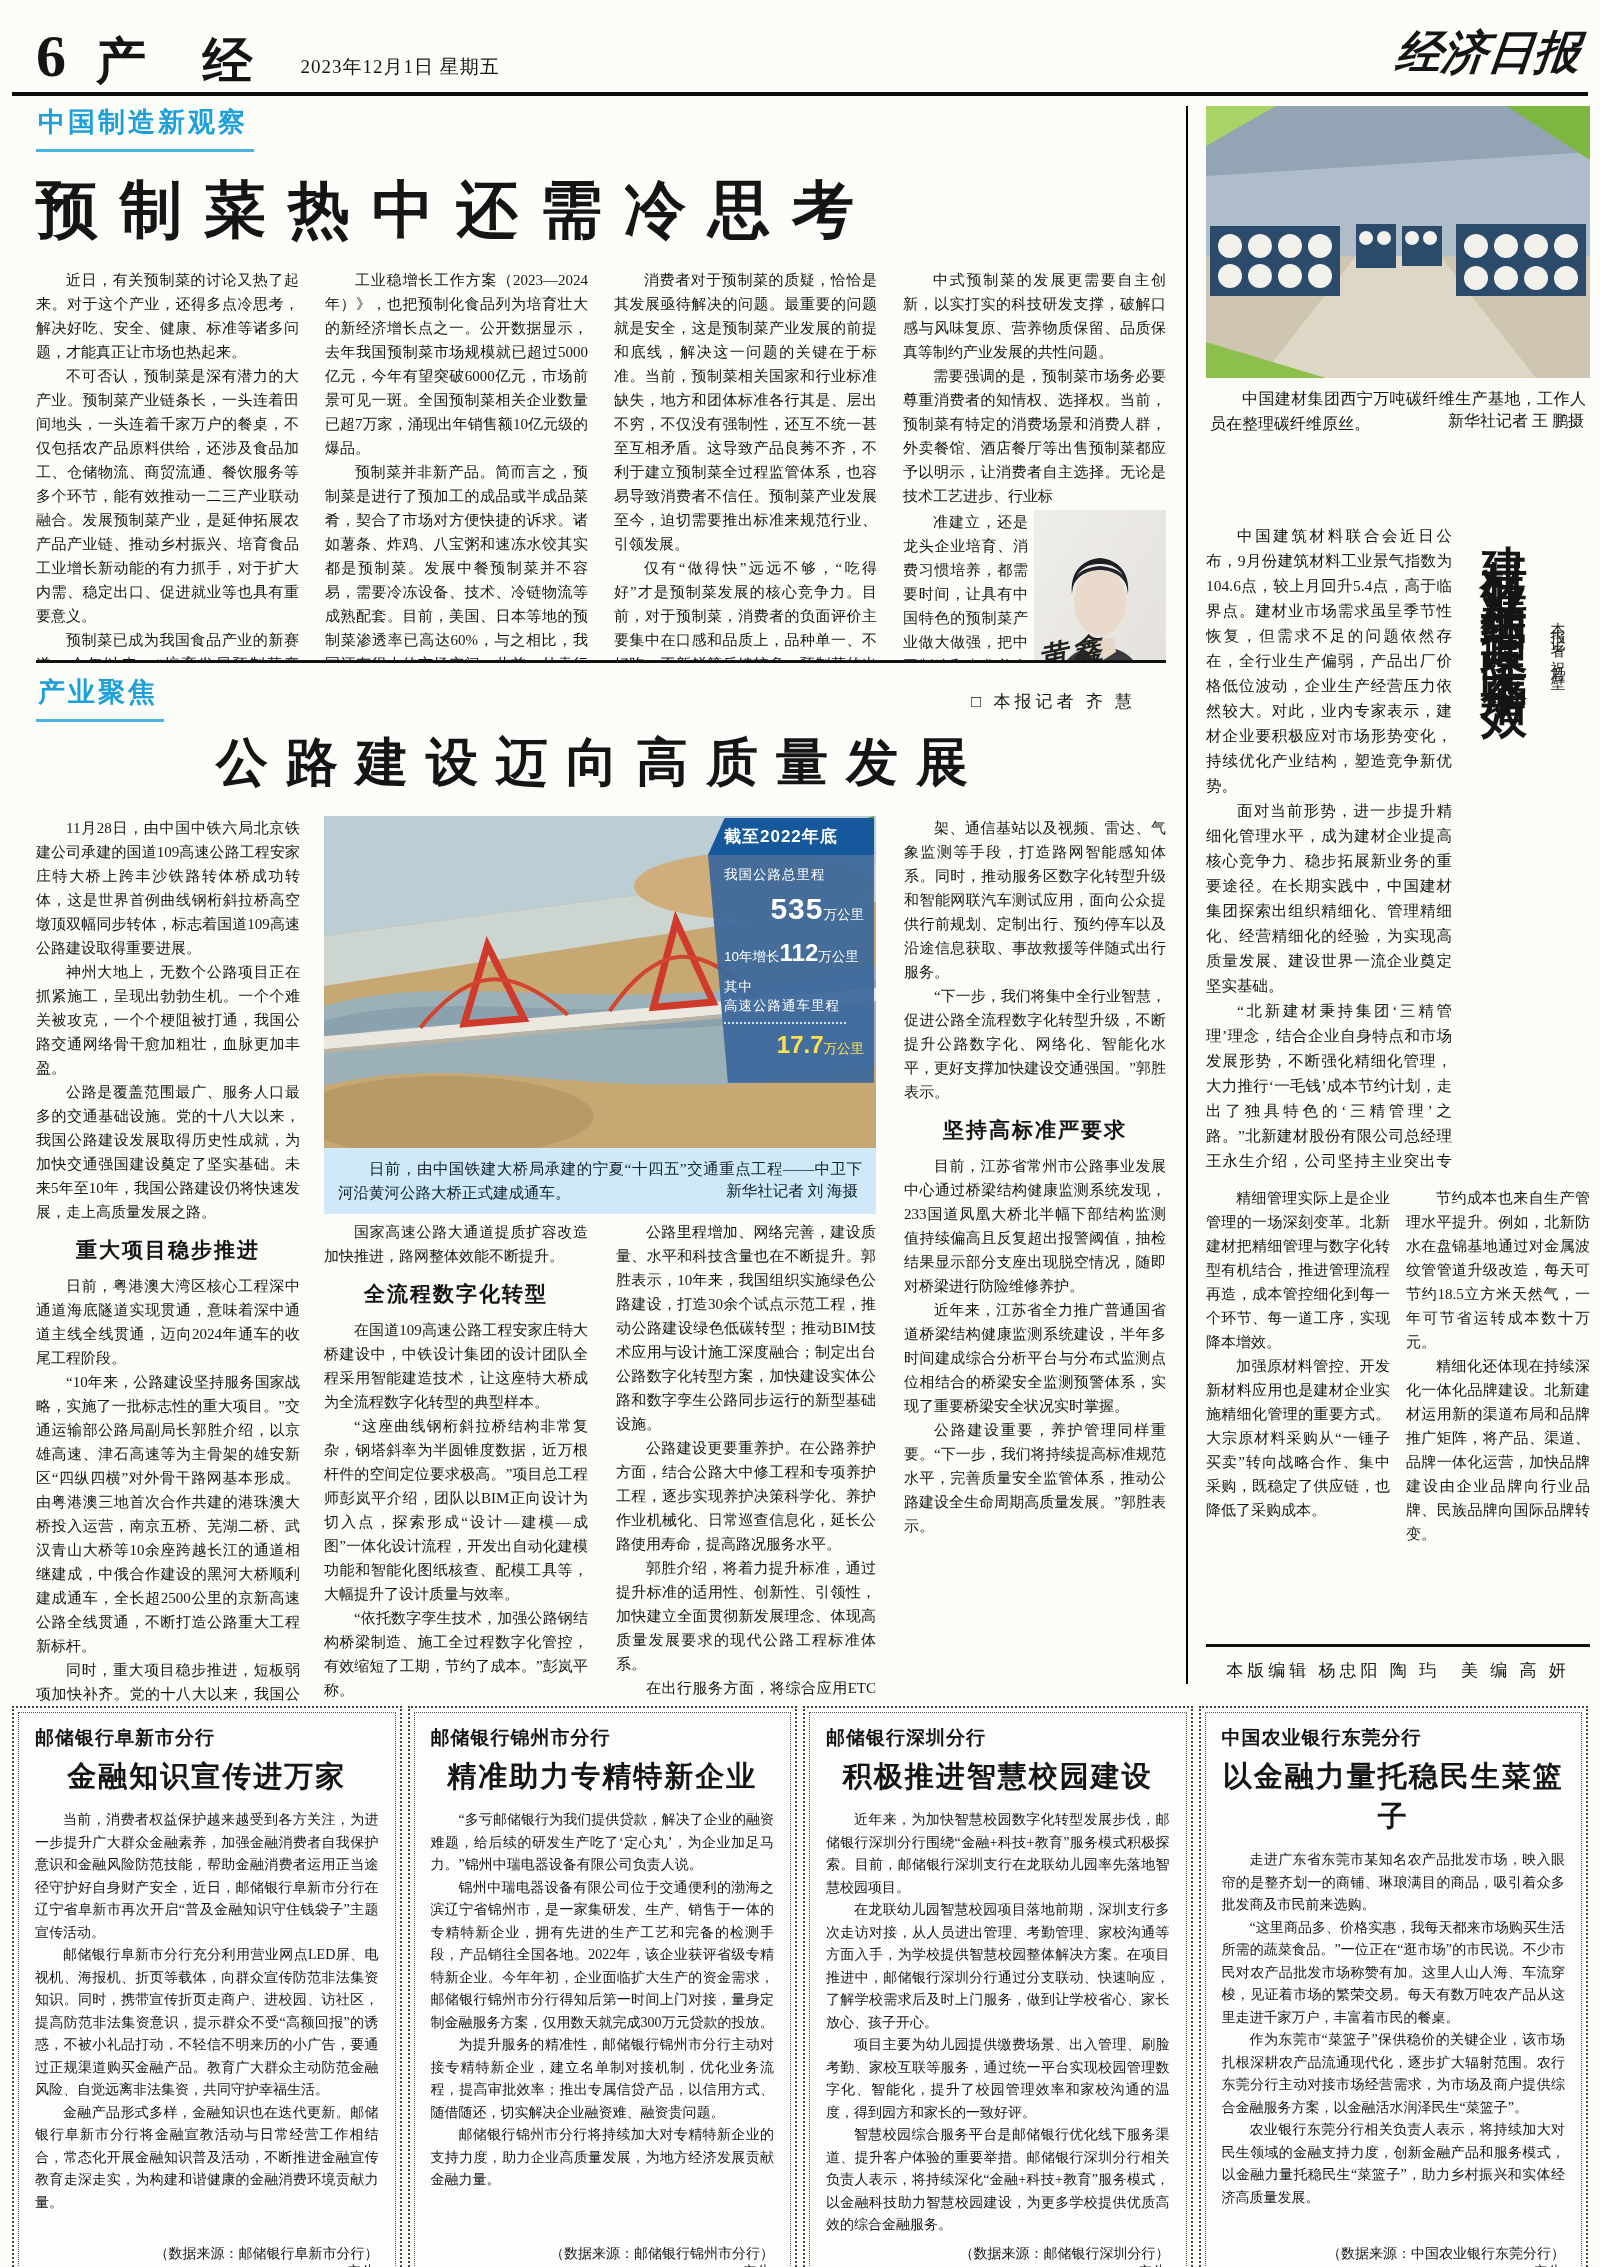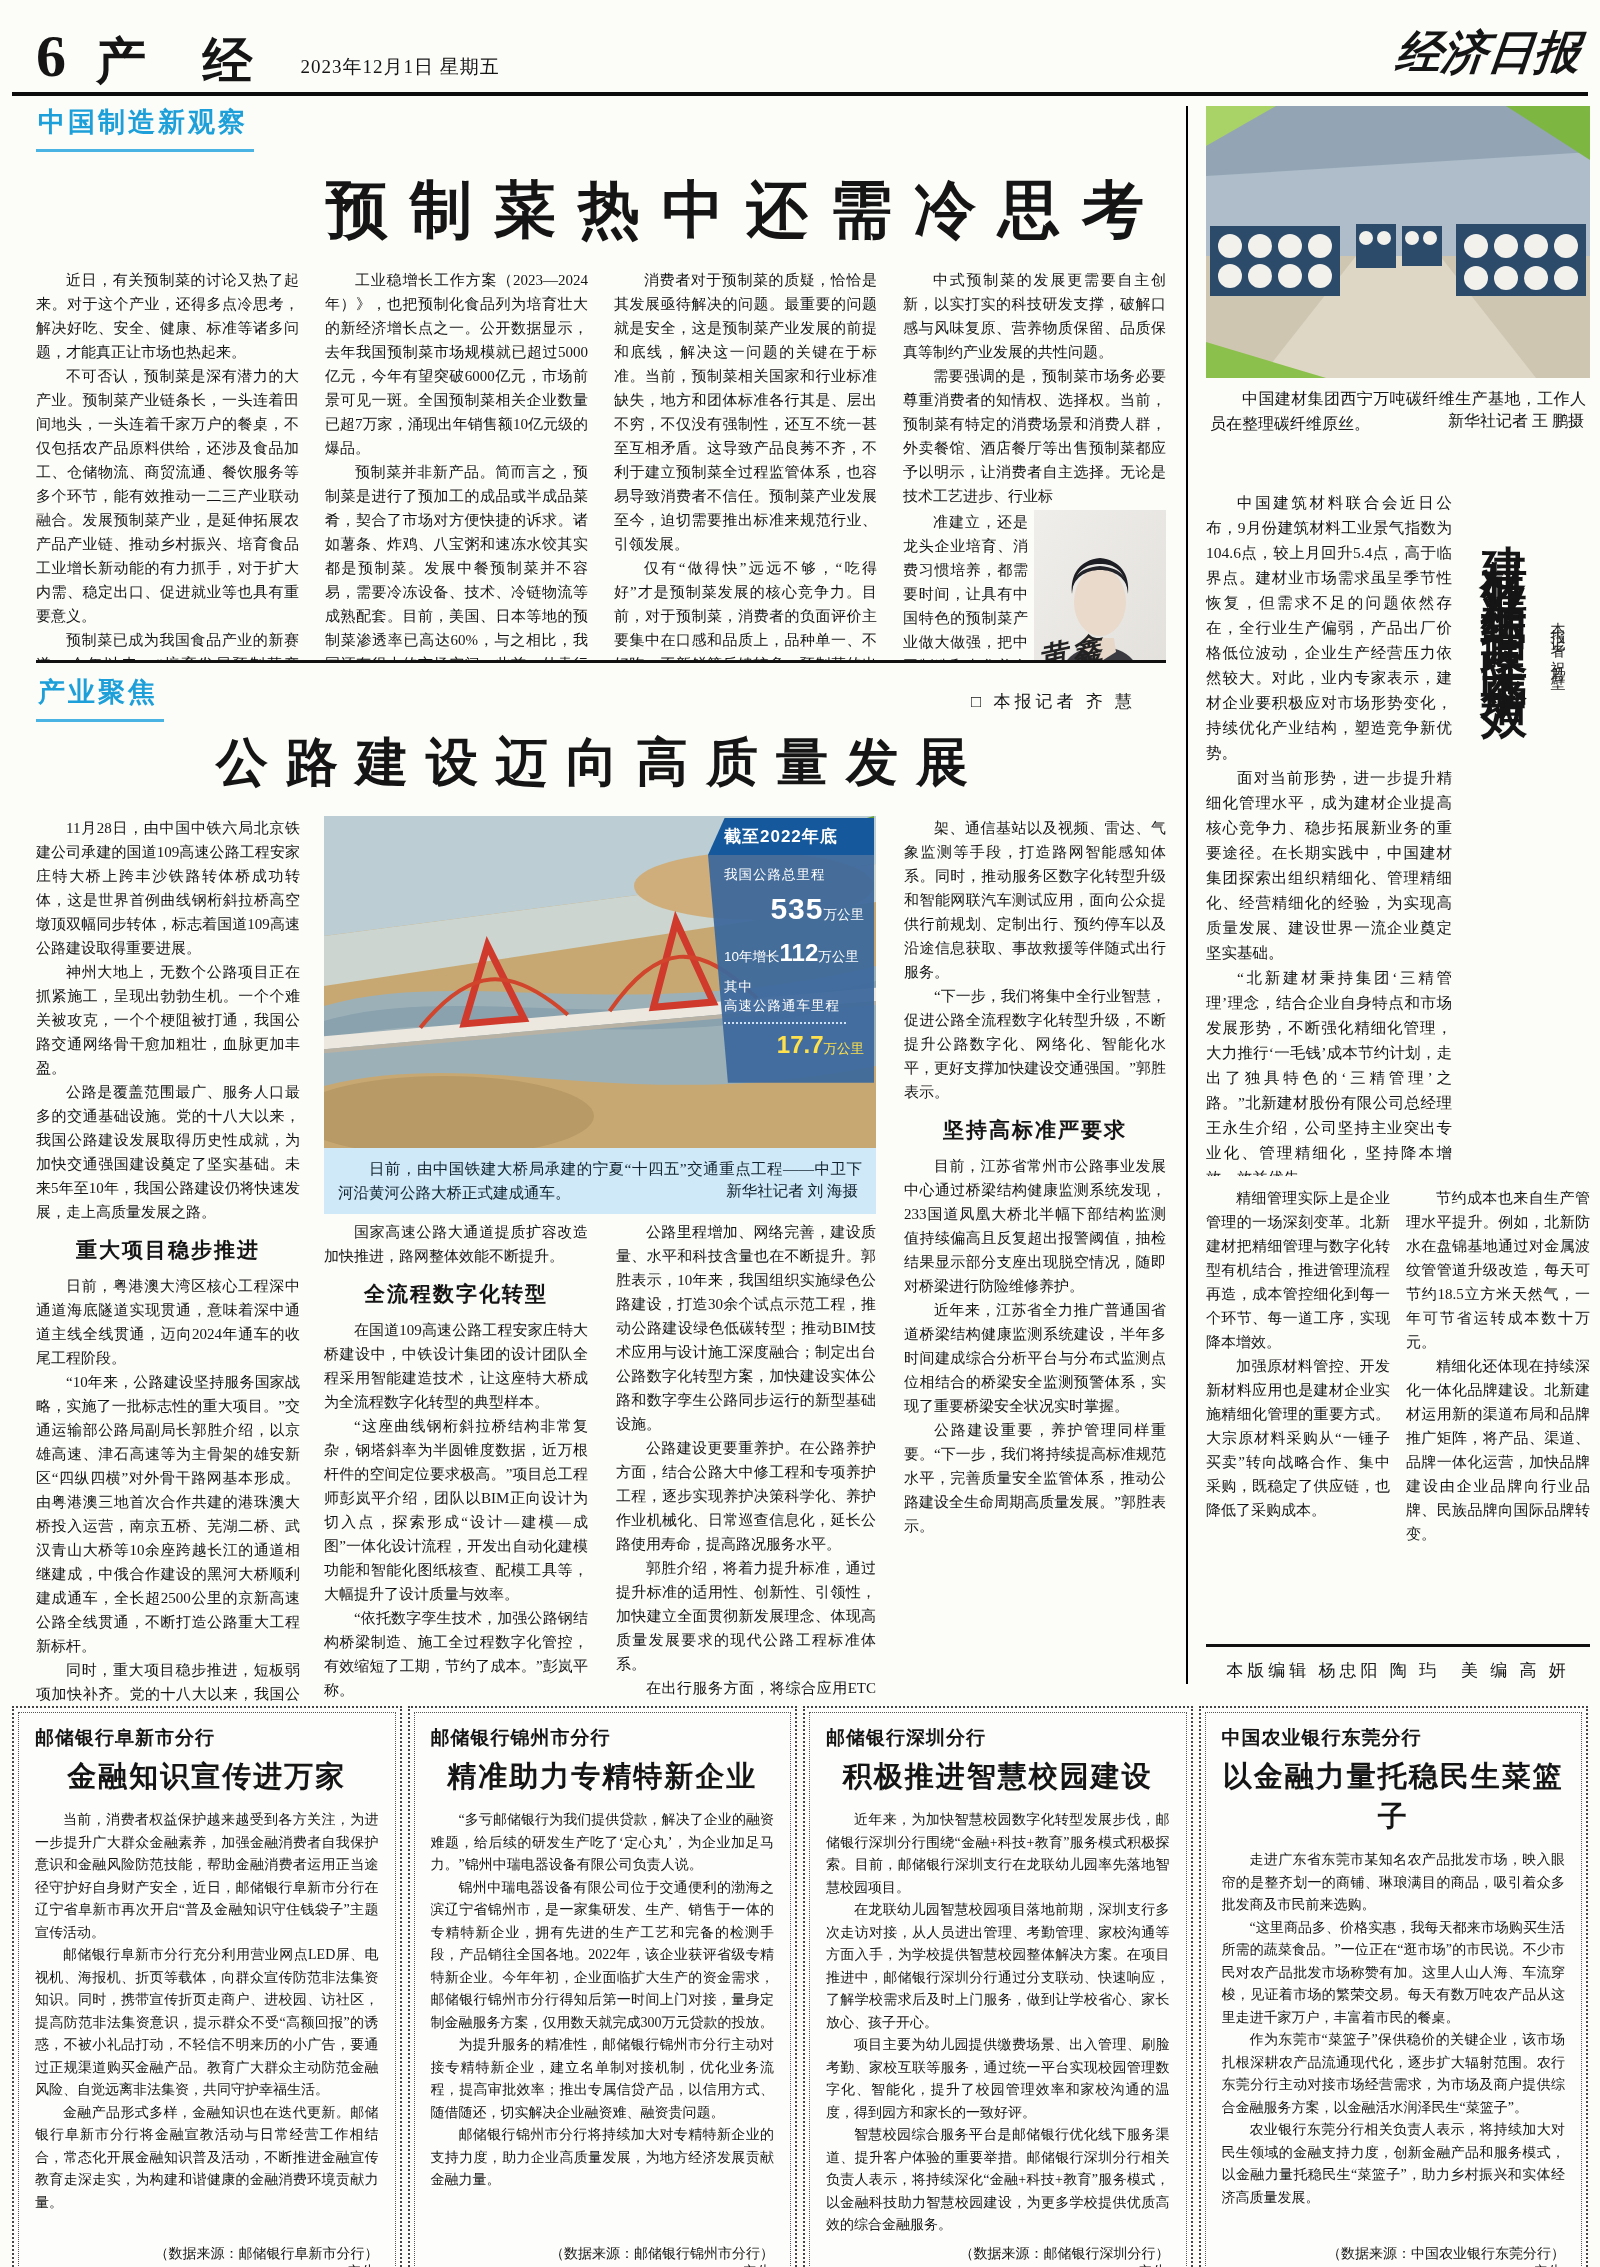--- a/index.html
+++ b/index.html
@@ -15,21 +15,21 @@
          font-family:"DejaVu Serif","Liberation Serif",serif;margin-bottom:2px;}
   .toprule{position:absolute;left:12px;right:12px;top:92px;border-top:4px solid #0c0c0c;}
   
   .kicker{display:inline-block;color:#1d9fd9;font:900 27px "Liberation Sans","DejaVu Sans",sans-serif;
           letter-spacing:3px;border-bottom:3px solid #49b3e4;padding:0 6px 9px 2px;}
   .para{text-indent:2em;text-align:justify;line-height:24px;font-size:15px;}
   .subhead{font:700 21px "Liberation Sans","DejaVu Sans",sans-serif;text-align:center;
            letter-spacing:2px;margin:12px 0 10px;}
   
   .article1{position:absolute;left:36px;top:104px;width:1130px;}
-  .headline1{margin:16px 0 1px;text-align:right;font:900 62px "Liberation Sans","DejaVu Sans",sans-serif;
+  .headline1{margin:16px 0 1px;text-align:left;font:900 62px "Liberation Sans","DejaVu Sans",sans-serif;
              letter-spacing:22px;white-space:nowrap;}
   .cols4{display:flex;gap:26px;height:392px;overflow:hidden;margin-top:16px;}
   .cols4 .col{flex:1;overflow:hidden;}
   .wrap-row{display:flex;gap:6px;margin-top:2px;}
   .narrowp{flex:1;}
   .portrait{position:relative;width:132px;height:192px;margin:0;flex:0 0 132px;background:#ececea;}
   .portrait svg{display:block;width:100%;height:100%;}
   .sig{position:absolute;left:4px;bottom:28px;font-size:30px;font-style:italic;font-weight:700;
        transform:rotate(-12deg);letter-spacing:4px;color:#222;}
   .hr1{position:absolute;left:36px;top:660px;width:1130px;border-top:3px solid #111;}
@@ -68,21 +68,21 @@
   .vdivider{position:absolute;left:1186px;top:106px;height:1578px;border-left:2px solid #000;}
   .sidebar{position:absolute;left:1206px;top:106px;width:384px;}
   .sb-photo{position:relative;width:100%;height:272px;overflow:hidden;background:#9fb3c4;}
   .sb-photo svg{display:block;width:100%;height:100%;}
   .sb-cap{padding:8px 4px 2px;}
   .sb-captext{text-indent:2em;text-align:justify;font-size:16px;line-height:25px;}
   .sb-capcredit{text-align:right;font-size:16px;margin-top:-25px;padding-right:2px;}
   .sb-wedge{height:30px;margin-top:12px;
             background:linear-gradient(172deg,#8cc04c 0 42%,#dcea b0 42%,#d9e8b0 56%,#ffffff 56%);}
   .sb-main{display:flex;margin-top:14px;height:686px;overflow:hidden;}
-  .sb-intro{width:246px;overflow:hidden;}
+  .sb-intro{width:246px;overflow:hidden;margin-top:33px;}
   .sb-intro .para{font-size:15.5px;line-height:25px;}
   .vert-head{writing-mode:vertical-rl;font:900 46px "Liberation Sans","DejaVu Sans",sans-serif;
              letter-spacing:15px;margin-left:22px;padding-top:18px;}
   .vert-by{writing-mode:vertical-rl;font-size:15px;letter-spacing:7px;margin-left:12px;padding-top:120px;color:#222;}
   .sb-two{margin-top:10px;height:446px;overflow:hidden;column-count:2;column-gap:16px;}
   .sb-two .para{font-size:15px;line-height:24px;}
   .sb-foot{border-top:3px solid #111;margin-top:12px;padding-top:12px;text-align:center;
            font-size:17px;letter-spacing:4px;}
   
   .adrow{position:absolute;left:12px;top:1706px;width:1576px;height:548px;display:grid;

